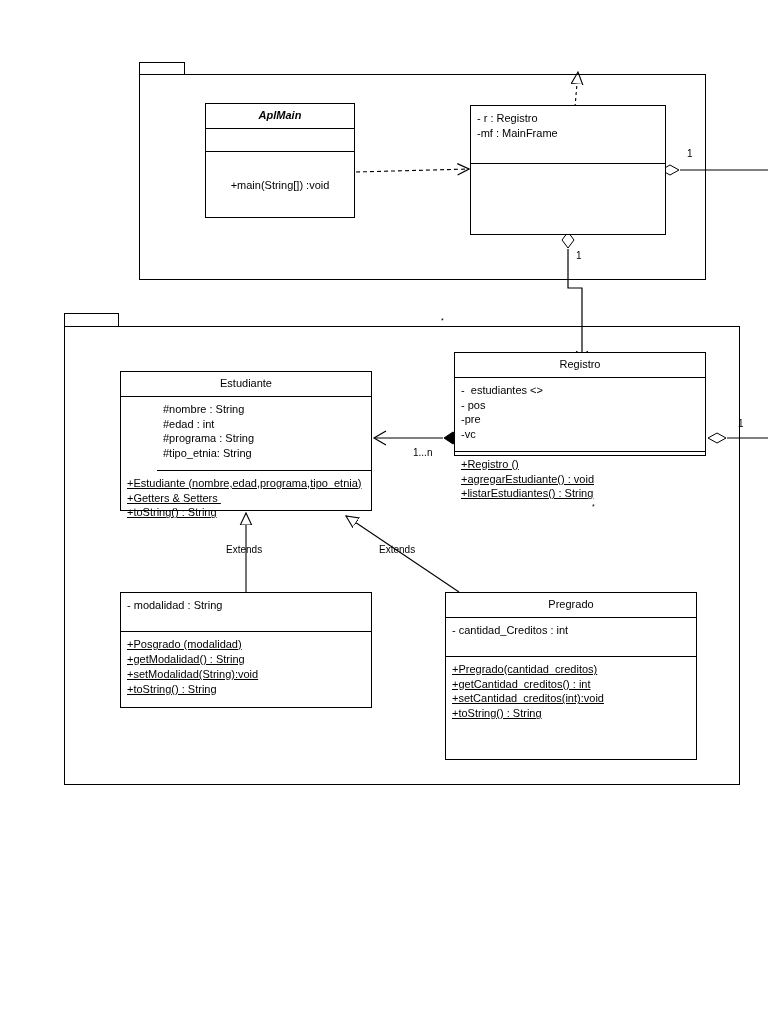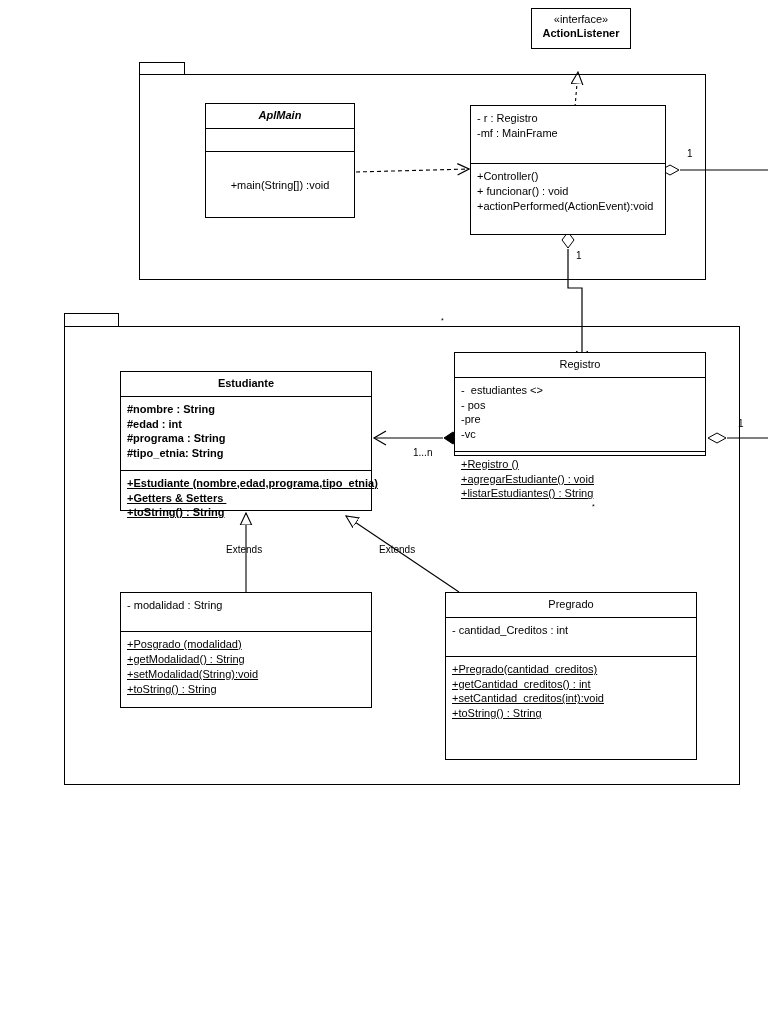--- a/index.html
+++ b/index.html
@@ -174,50 +174,39 @@
   <span class="edge-label small" style="left:413px; top:447px;">1...n</span>
 
   <span class="edge-label" style="left:738px; top:418px;">1</span>
 
   <span class="edge-label small" style="left:226px; top:544px;">Extends</span>
 
   <span class="edge-label small" style="left:379px; top:544px;">Extends</span>
 
   <span class="edge-label tiny" style="left:592px; top:503px;">*</span>
 
-  <div class="uml-class" style="left:531px; top:8px; width:100px; height:41px;">
-    <div class="uml-name iface" style="padding-top:4px;">
-      <span class="uml-stereotype">«interface»</span>
-      <span>ActionListener</span>
-    </div>
-  </div>
 
   <div class="uml-class" style="left:205px; top:103px; width:150px; height:115px;">
     <div class="uml-name italic">AplMain</div>
     <div class="uml-attrs" style="height:22px; padding:0;"></div>
     <div class="uml-ops centered" style="height:68px;">
       <div class="uml-row">+main(String[]) :void</div>
     </div>
   </div>
 
   <div class="uml-class" style="left:470px; top:105px; width:196px; height:130px;">
     <div class="uml-attrs" style="height:46px;">
       <div class="uml-row">- r : Registro</div>
       <div class="uml-row">-mf : MainFrame</div>
     </div>
-    <div class="uml-ops">
-      <div class="uml-row">+Controller()</div>
-      <div class="uml-row">+ funcionar() : void</div>
-      <div class="uml-row">+actionPerformed(ActionEvent):void</div>
-    </div>
-  </div>
-
-  <div class="uml-class" style="left:120px; top:371px; width:252px; height:140px;font-weight:bold;">
+  </div>
+
+  <div class="uml-class" style="left:120px; top:371px; width:252px; height:140px;">
     <div class="uml-name">Estudiante</div>
-    <div class="uml-attrs" style="height:62px;">
+    <div class="uml-attrs" style="height:62px;margin-left:36px;">
       <div class="uml-row">#nombre : String</div>
       <div class="uml-row">#edad : int</div>
       <div class="uml-row">#programa : String</div>
       <div class="uml-row">#tipo_etnia: String</div>
     </div>
     <div class="uml-ops">
       <div class="uml-row u">+Estudiante (nombre,edad,programa,tipo_etnia)</div>
       <div class="uml-row u">+Getters &amp; Setters </div>
       <div class="uml-row u">+toString() : String</div>
     </div>

